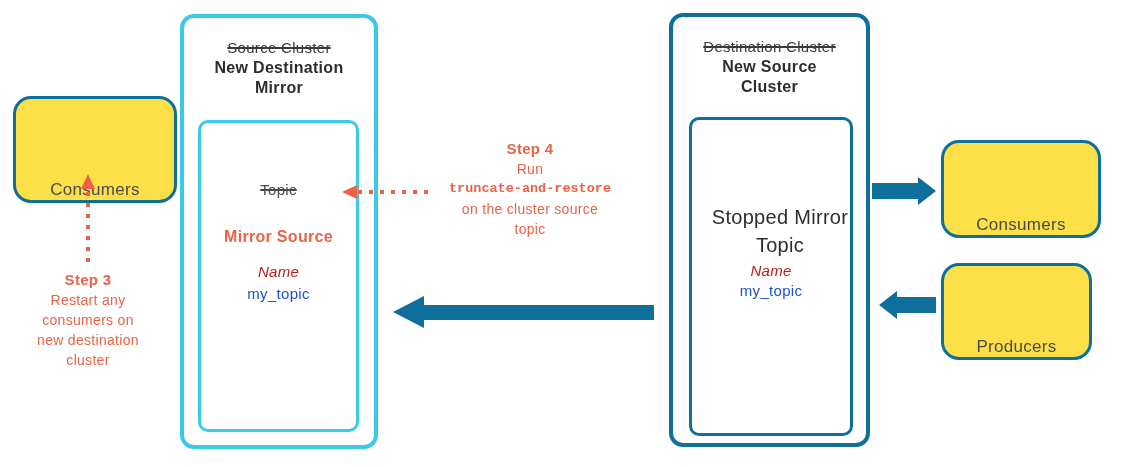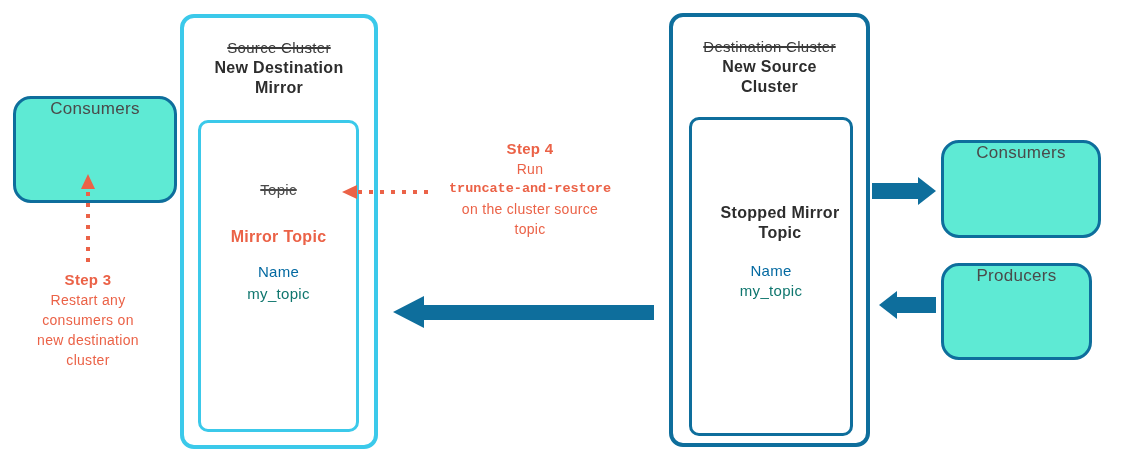--- a/index.html
+++ b/index.html
@@ -11,23 +11,23 @@
     width: 1122px;
     height: 467px;
     background: #ffffff;
     overflow: hidden;
     letter-spacing: .3px;
   }
 
   
   .rbox {
     position: absolute;
-    background: #5eead4;
+    background: #fde047;
     display: flex;
-    align-items: flex-start;
+    align-items: flex-end;
     justify-content: center;
   }
   .teal-border  { border: 3px solid #0e6e9c; }
 
   .node-label {
     color: #4a4a4a;
     font-size: 17px;
     font-weight: 400;
   }
 
@@ -62,23 +62,23 @@
     position: absolute;
     border-radius: 10px;
     background: #ffffff;
   }
   .cluster.left  .topic-box { left: 14px; top: 102px; width: 161px; height: 312px; border: 3px solid #3bc9ea; }
   .cluster.right .topic-box { left: 16px; top: 100px; width: 164px; height: 319px; border: 3px solid #0e6e9c; }
 
   .topic-box .tline { position: absolute; left: 0; width: 100%; text-align: center; }
   .old-topic    { color: #4a4a4a; font-size: 15px; text-decoration: line-through; text-decoration-thickness: 2px; }
   .mirror-topic { color: #eb6247; font-size: 16px; font-weight: 700; }
-  .stopped-topic{ color: #2d2d2d; font-size: 16px; font-weight: 700; line-height: 20px; width: 140px; left: 9px !important; }
-  .name-label   { color: #0369a1; font-size: 15px; }
-  .name-value   { color: #0f766e; font-size: 15px; }
+  .stopped-topic{ color: #2d2d2d; font-size: 20px; font-weight: 400; line-height: 28px; width: 140px; left: 9px !important; }
+  .name-label   { color: #b91c1c; font-size: 15px; font-style: italic; }
+  .name-value   { color: #1d4ed8; font-size: 15px; }
 
   
   .small-node { border-radius: 18px; }
   #left-consumers  { left: 13px;  top: 96px;  width: 164px; height: 107px; }
   #right-consumers { left: 941px; top: 140px; width: 160px; height: 98px; }
   #right-producers { left: 941px; top: 263px; width: 151px; height: 97px; }
 
   
   .arrow-shaft { position: absolute; background: #0e6e9c; }
   .tri { position: absolute; width: 0; height: 0; }
@@ -147,21 +147,21 @@
     <div class="step-line">cluster</div>
   </div>
 
   <div class="cluster left">
     <div class="cluster-header">
       <div class="old-title">Source Cluster</div>
       <div class="new-title">New Destination Mirror</div>
     </div>
     <div class="topic-box">
       <div class="tline old-topic" style="top: 58px;">Topic</div>
-      <div class="tline mirror-topic" style="top: 105px;">Mirror Topic</div>
+      <div class="tline mirror-topic" style="top: 105px;">Mirror Source</div>
       <div class="tline name-label" style="top: 140px;">Name</div>
       <div class="tline name-value" style="top: 162px;">my_topic</div>
     </div>
   </div>
 
   <div class="tri" id="step1-head"></div>
   <div class="dotline-h" id="step1-dotline"></div>
 
   <div class="step-note" id="step1-note">
     <div class="step-title">Step 4</div>

